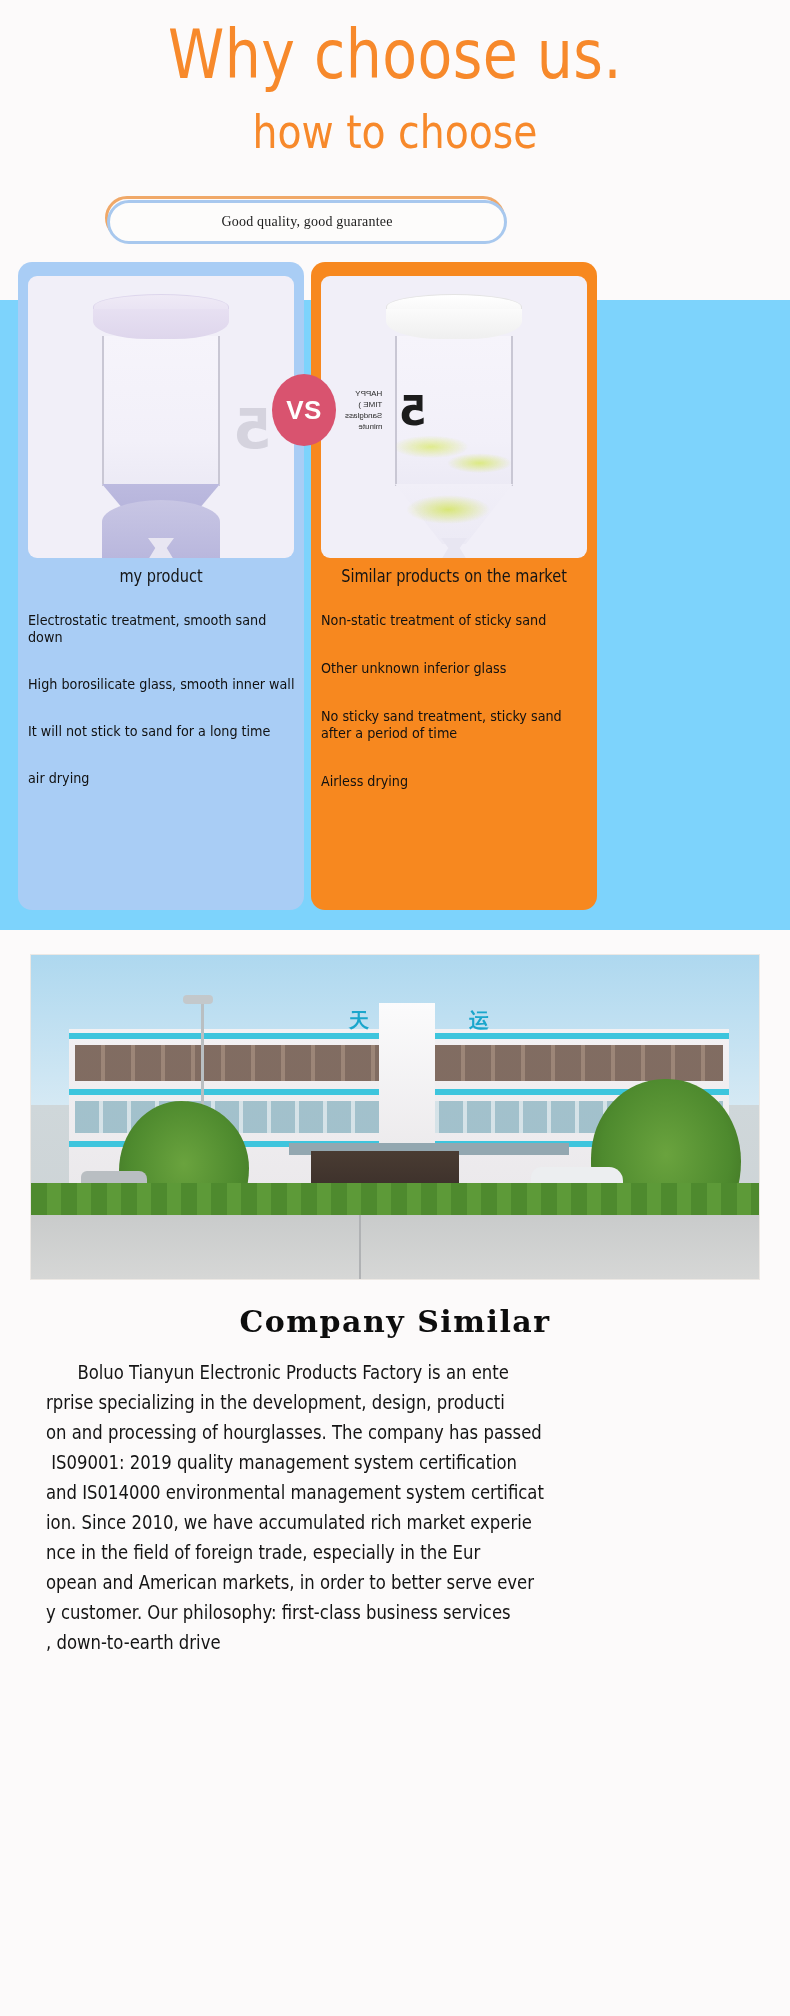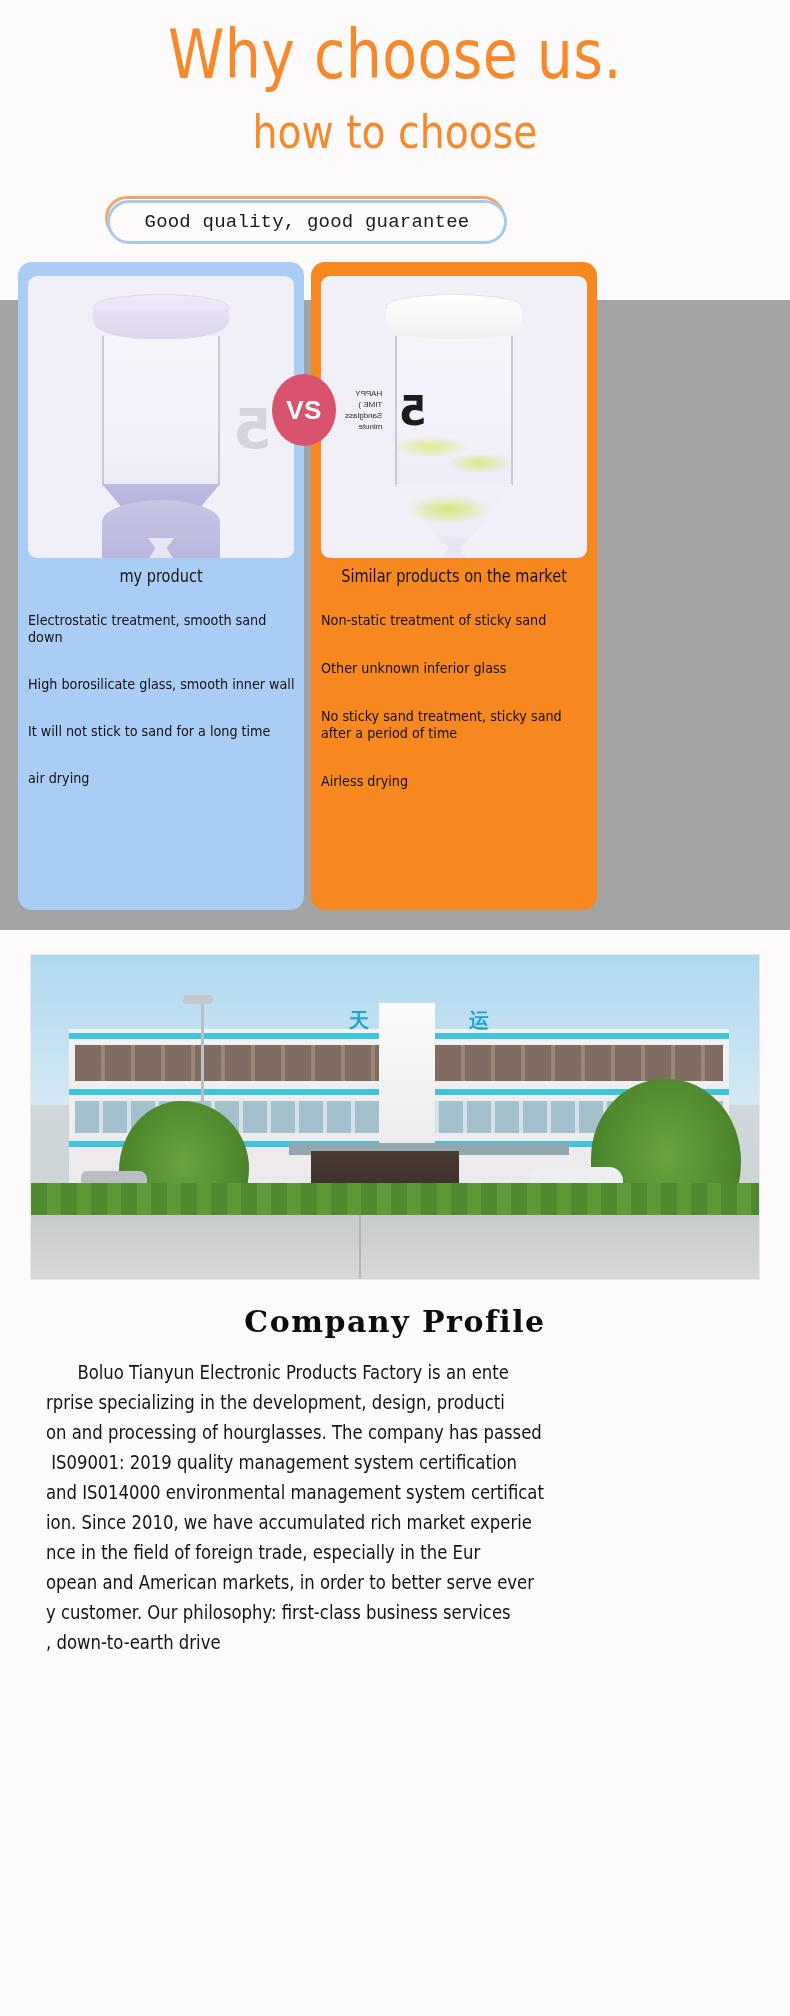--- a/index.html
+++ b/index.html
@@ -7,21 +7,21 @@
     width: 790px;
     height: 2016px;
     background: #ffffff;
     font-family: "Liberation Sans", "DejaVu Sans", sans-serif;
     overflow: hidden;
   }
   .page {
     position: relative;
     width: 790px;
     height: 2016px;
-    background: #a3a3a3;
+    background: #7dd3fc;
   }
 
   
   .hero {
     position: absolute;
     left: 0; top: 0; right: 0;
     height: 300px;
     background: #fcfafa;
     text-align: center;
   }
@@ -65,23 +65,23 @@
     width: 400px;
     height: 44px;
     border: 3px solid #a8c8ee;
     border-radius: 24px;
     background: #fdfcfb;
     display: flex;
     align-items: center;
     justify-content: center;
   }
   .pill-text {
-    font-size: 19px;
+    font-size: 14px;
     color: #1c1c1c;
-    font-family: Liberation Mono, monospace;
+    font-family: Liberation Serif, serif;
     letter-spacing: 0.2px;
   }
 
   
   .compare {
     position: absolute;
     left: 0; top: 262px;
     width: 790px;
     height: 660px;
   }
@@ -448,21 +448,21 @@
       <div class="bld-entry"></div>
       <div class="lamp-pole"></div>
       <div class="lamp-head"></div>
       <div class="tree-l"></div>
       <div class="tree-r"></div>
       <div class="car-l"></div>
       <div class="car-r"></div>
       <div class="hedge"></div>
       <div class="ground"></div>
     </div>
-    <h2 class="company-title">Company Profile</h2>
+    <h2 class="company-title">Company Similar</h2>
     <div class="company-body">      Boluo Tianyun Electronic Products Factory is an ente
 rprise specializing in the development, design, producti
 on and processing of hourglasses. The company has passed
  IS09001: 2019 quality management system certification
 and IS014000 environmental management system certificat
 ion. Since 2010, we have accumulated rich market experie
 nce in the field of foreign trade, especially in the Eur
 opean and American markets, in order to better serve ever
 y customer. Our philosophy: first-class business services
 , down-to-earth drive</div>

